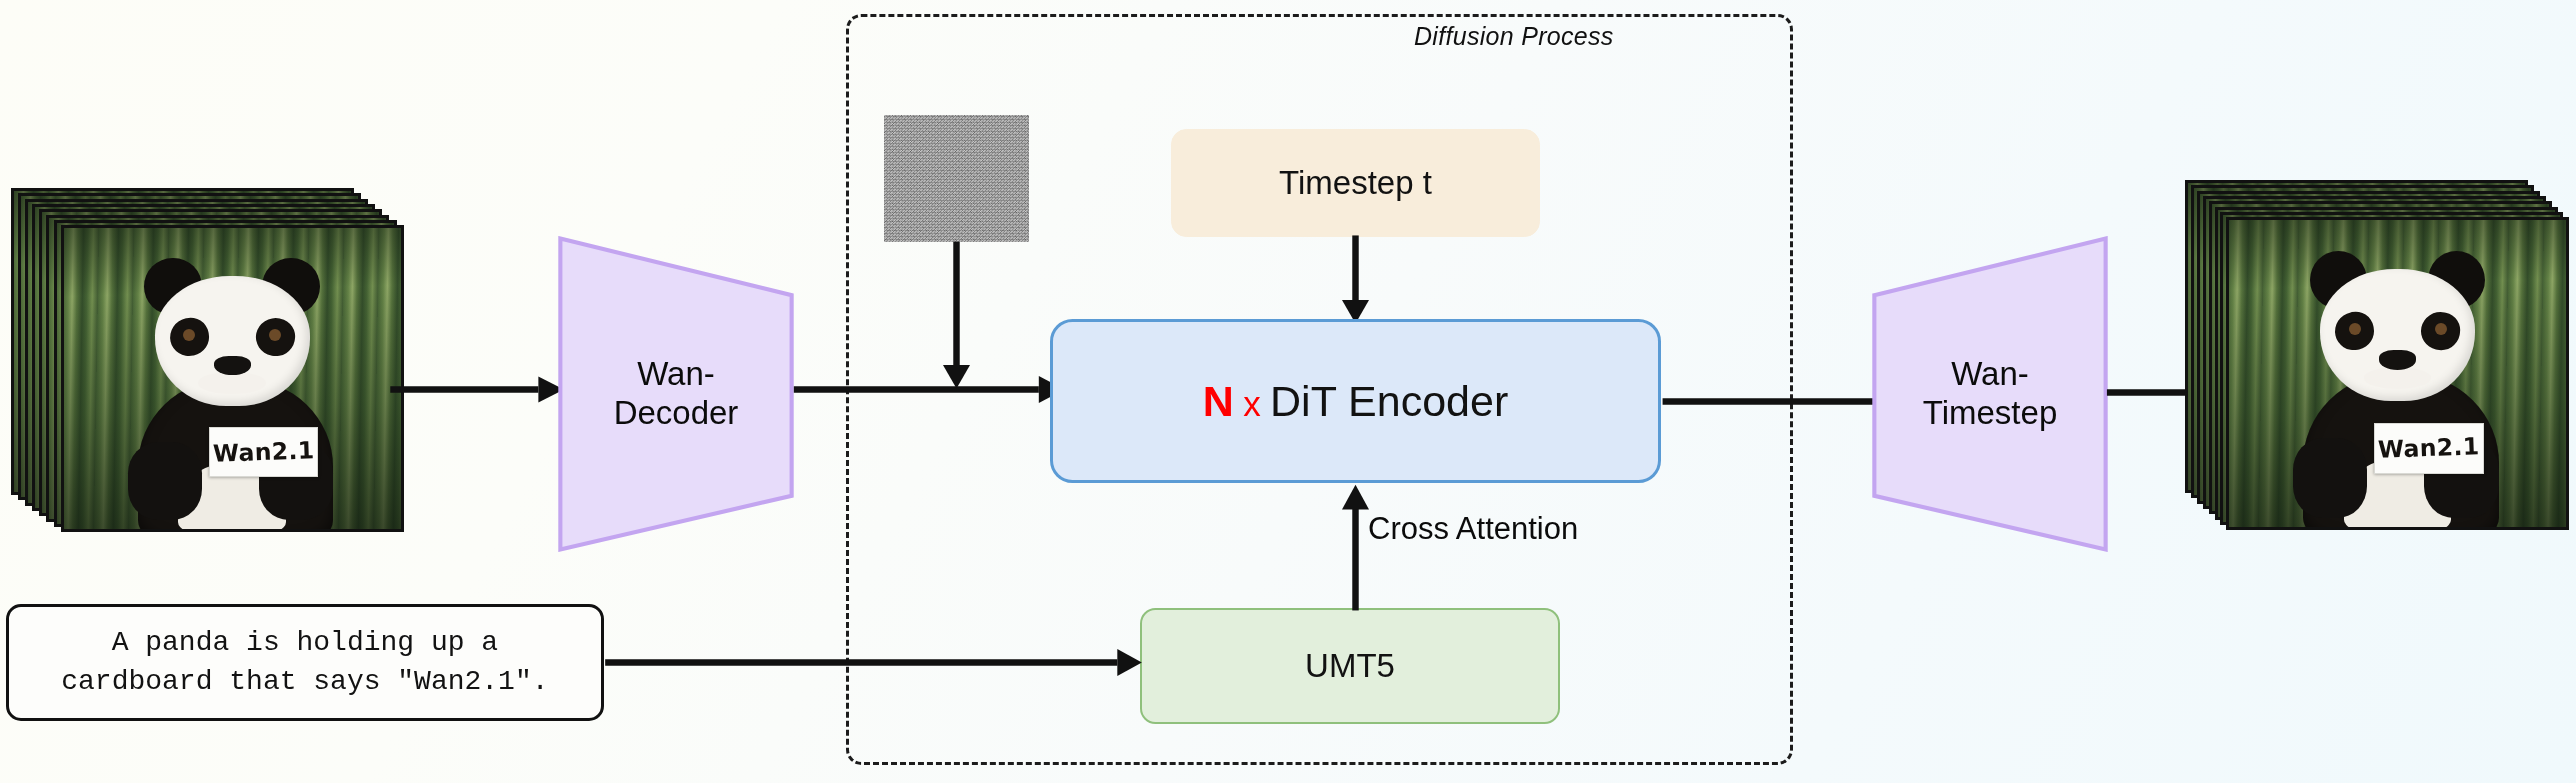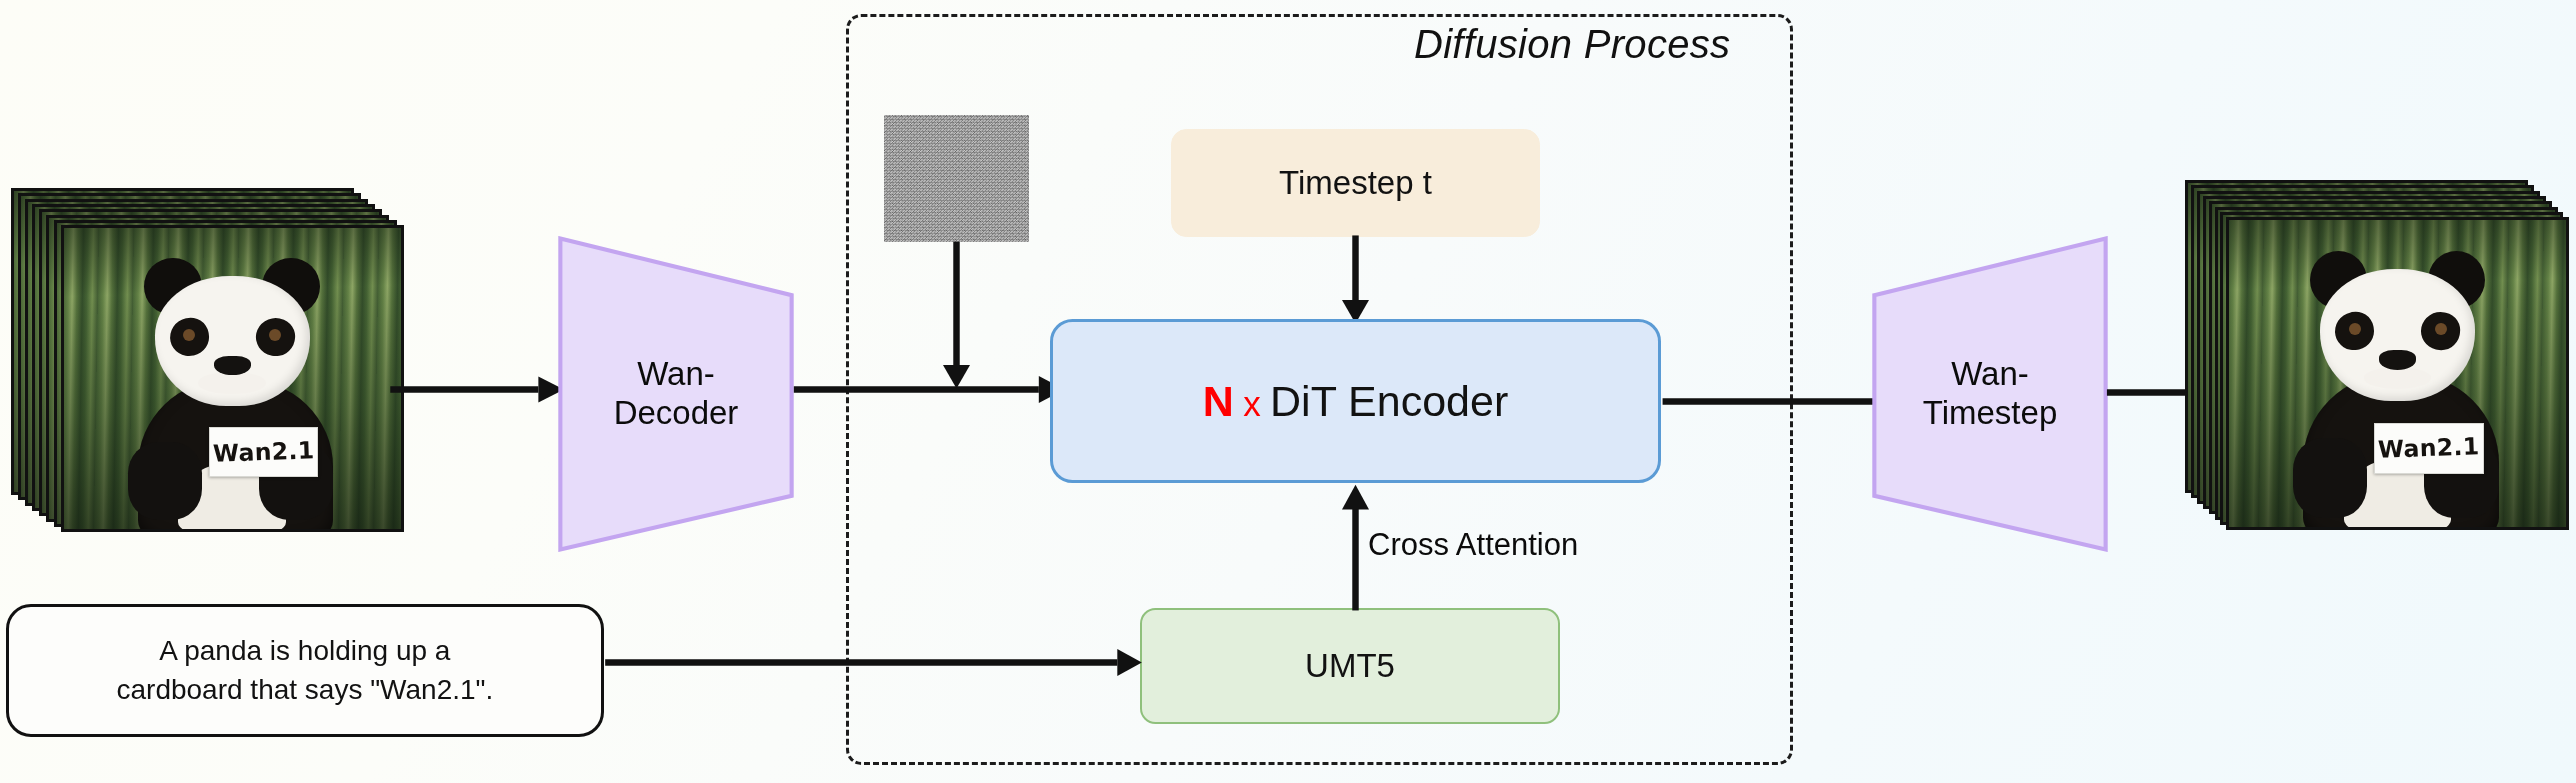--- a/index.html
+++ b/index.html
@@ -27,21 +27,21 @@
     height: 751px;
     border: 3px dashed #1c1c1c;
     border-radius: 15.4px;
     box-sizing: border-box;
     background: transparent;
   }
   .diffusion-title {
     position: absolute;
     left: 1414px;
     top: 22.4px;
-    font-size: 40px;
+    font-size: 25px;
     font-style: italic;
     font-family: "Liberation Sans", sans-serif;
     color: #111111;
     white-space: nowrap;
     letter-spacing: 0.3px;
   }
 
   
   .stack {
     position: absolute;
@@ -240,38 +240,39 @@
   .rbox-umt5 {
     left: 1140px; top: 608px;
     width: 420px; height: 116px;
     background: #e2efdc;
     border: 2.4px solid #8fc07c;
     border-radius: 15.4px;
     font-size: 33px;
   }
   .rbox-prompt {
     left: 5.9px; top: 604px;
-    width: 598px; height: 133px;
+    width: 598px; height: 117px;
     background: #fdfdfb;
     border: 3.5px solid #111111;
-    border-radius: 25px;
+    border-radius: 15px;
     font-size: 28px;
     line-height: 1.38;
     padding: 0 16.5px;
     flex-direction: column;
+    font-family: Liberation Mono, monospace;
   }
 
   
   .free-label {
     position: absolute;
     font-size: 31px;
     color: #0b0b0b;
     white-space: nowrap;
   }
-  .cross-attn { left: 1368px; top: 511px; margin-top: 16px; }
+  .cross-attn { left: 1368px; top: 511px; }
 
   
   .conn { position: absolute; pointer-events: none; }
 </style>
 </head>
 <body>
 
 <div id="canvas">
 
   <div class="diffusion-region"></div>

